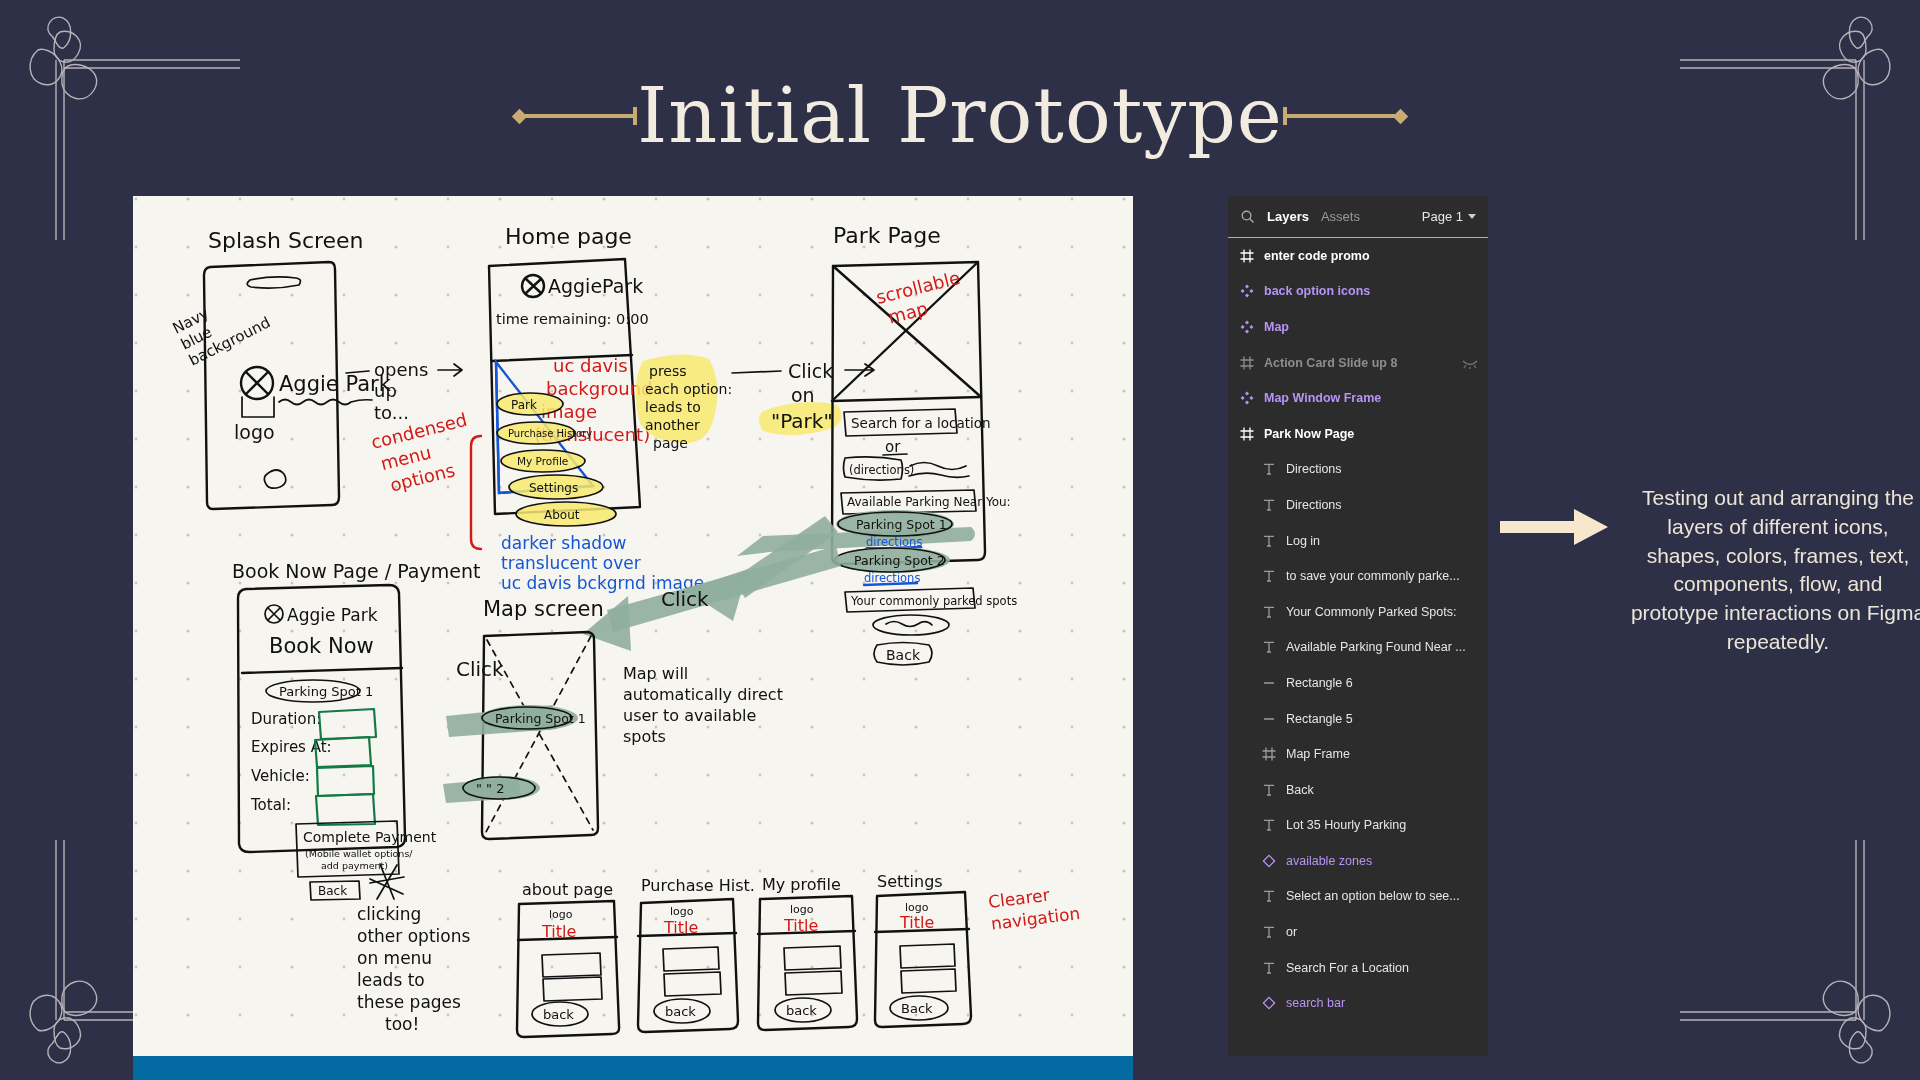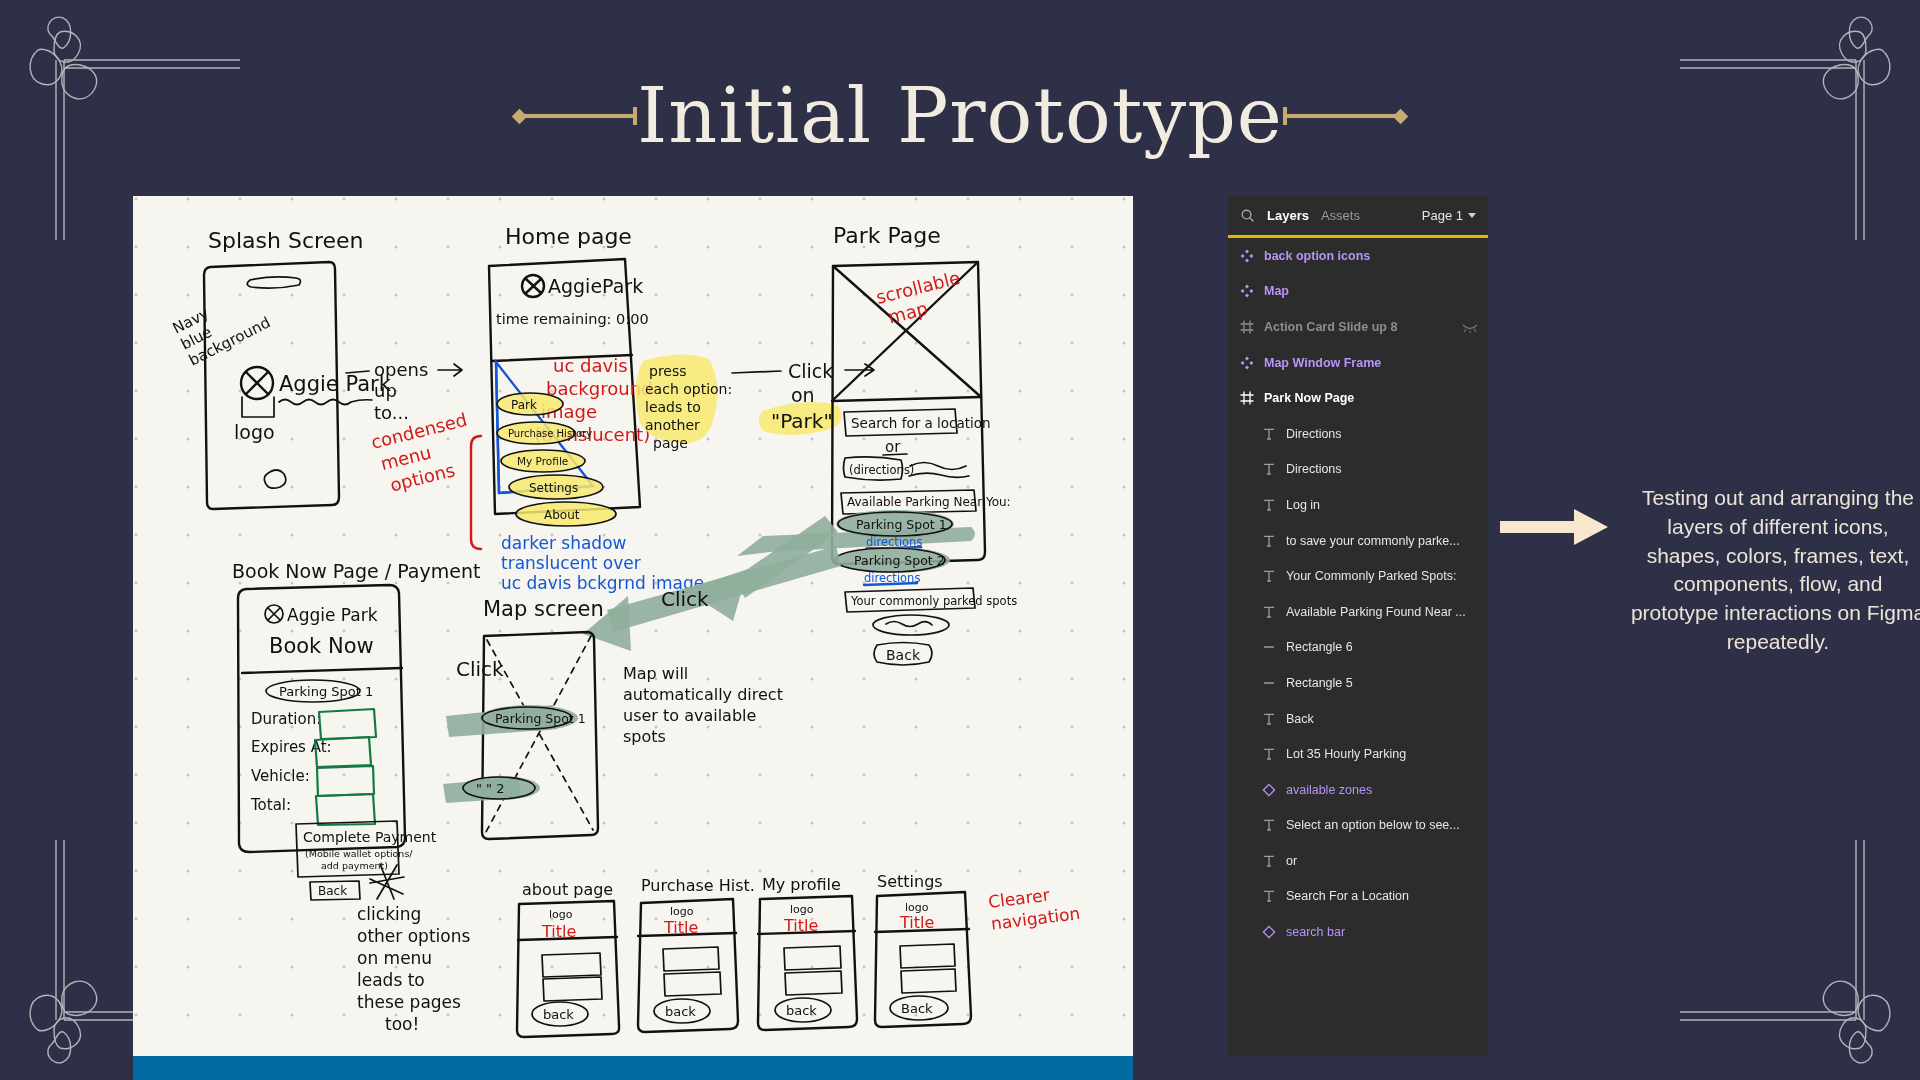--- a/index.html
+++ b/index.html
@@ -49,21 +49,21 @@
   
   .figma {
     position: absolute; left: 1228px; top: 196px;
     width: 260px; height: 860px;
     background: #2c2c2c;
     color: #fff; overflow: hidden;
     font-size: 12.5px;
   }
   .figma-top {
     height: 42px; display: flex; align-items: center; gap: 12px;
-    padding: 0 12px; border-bottom: 3px solid #eab308; background:#2c2c2c;
+    padding: 0 12px; border-bottom: 1px solid #eab308; background:#2c2c2c;
   }
   .figma-top .search-ic { width: 15px; height: 15px; flex: none; opacity: .75; }
   .tabbtn { font-size: 13px; color: #9a9a9a; cursor: pointer; }
   .tabbtn.active { color: #fff; font-weight: bold; }
   .page-sel { margin-left: auto; display:flex; align-items:center; gap:5px; color:#e6e6e6; font-size:13px; }
   .page-sel .chev { width: 0; height: 0; border-left: 4px solid transparent; border-right: 4px solid transparent; border-top: 5px solid #cfcfcf; }
 
   .layer {
     display: flex; align-items: center; gap: 10px;
     height: 35.6px; padding-left: 12px; padding-right: 10px;
@@ -372,20 +372,28 @@
         <path d="M10.4 10.4 L14.4 14.4"></path>
     </svg>
     <span class="tabbtn active">Layers</span>
     <span class="tabbtn">Assets</span>
     <span class="page-sel">
       <span>Page 1</span>
       <span class="chev"></span>
     </span>
   </div>
   <div id="layer-list">
+      <div class="layer lv-frame">
+        <span class="ic" style="color: rgb(255, 255, 255);">
+          <svg viewBox="0 0 14 14" fill="none" stroke="currentColor" stroke-width="1.3">
+            <path d="M4 0.5 V13.5 M10 0.5 V13.5 M0.5 4 H13.5 M0.5 10 H13.5"></path>
+          </svg>
+        </span>
+        <span class="lbl">enter code promo</span>
+      </div>
       <div class="layer lv-comp">
         <span class="ic" style="color: rgb(183, 148, 246);">
           <svg viewBox="0 0 14 14" fill="currentColor">
             <path d="M7 0.6 L9 2.6 L7 4.6 L5 2.6Z M7 9.4 L9 11.4 L7 13.4 L5 11.4Z M0.6 7 L2.6 5 L4.6 7 L2.6 9Z M9.4 7 L11.4 5 L13.4 7 L11.4 9Z"></path>
           </svg>
         </span>
         <span class="lbl">back option icons</span>
       </div>
       <div class="layer lv-comp">
         <span class="ic" style="color: rgb(183, 148, 246);">
@@ -482,20 +490,28 @@
         <span class="ic" style="color: rgb(155, 155, 155);">
           <svg viewBox="0 0 14 14" fill="none" stroke="currentColor" stroke-width="1.5">
             <path d="M2 7 H12"></path>
           </svg>
         </span>
         <span class="lbl">Rectangle 5</span>
       </div>
       <div class="layer lv-text indent">
         <span class="ic" style="color: rgb(155, 155, 155);">
           <svg viewBox="0 0 14 14" fill="none" stroke="currentColor" stroke-width="1.3">
+            <path d="M4 0.5 V13.5 M10 0.5 V13.5 M0.5 4 H13.5 M0.5 10 H13.5"></path>
+          </svg>
+        </span>
+        <span class="lbl">Map Frame</span>
+      </div>
+      <div class="layer lv-text indent">
+        <span class="ic" style="color: rgb(155, 155, 155);">
+          <svg viewBox="0 0 14 14" fill="none" stroke="currentColor" stroke-width="1.3">
             <path d="M2 2.4 H12 M7 2.4 V12 M5 12 H9"></path>
           </svg>
         </span>
         <span class="lbl">Back</span>
       </div>
       <div class="layer lv-text indent">
         <span class="ic" style="color: rgb(155, 155, 155);">
           <svg viewBox="0 0 14 14" fill="none" stroke="currentColor" stroke-width="1.3">
             <path d="M2 2.4 H12 M7 2.4 V12 M5 12 H9"></path>
           </svg>

